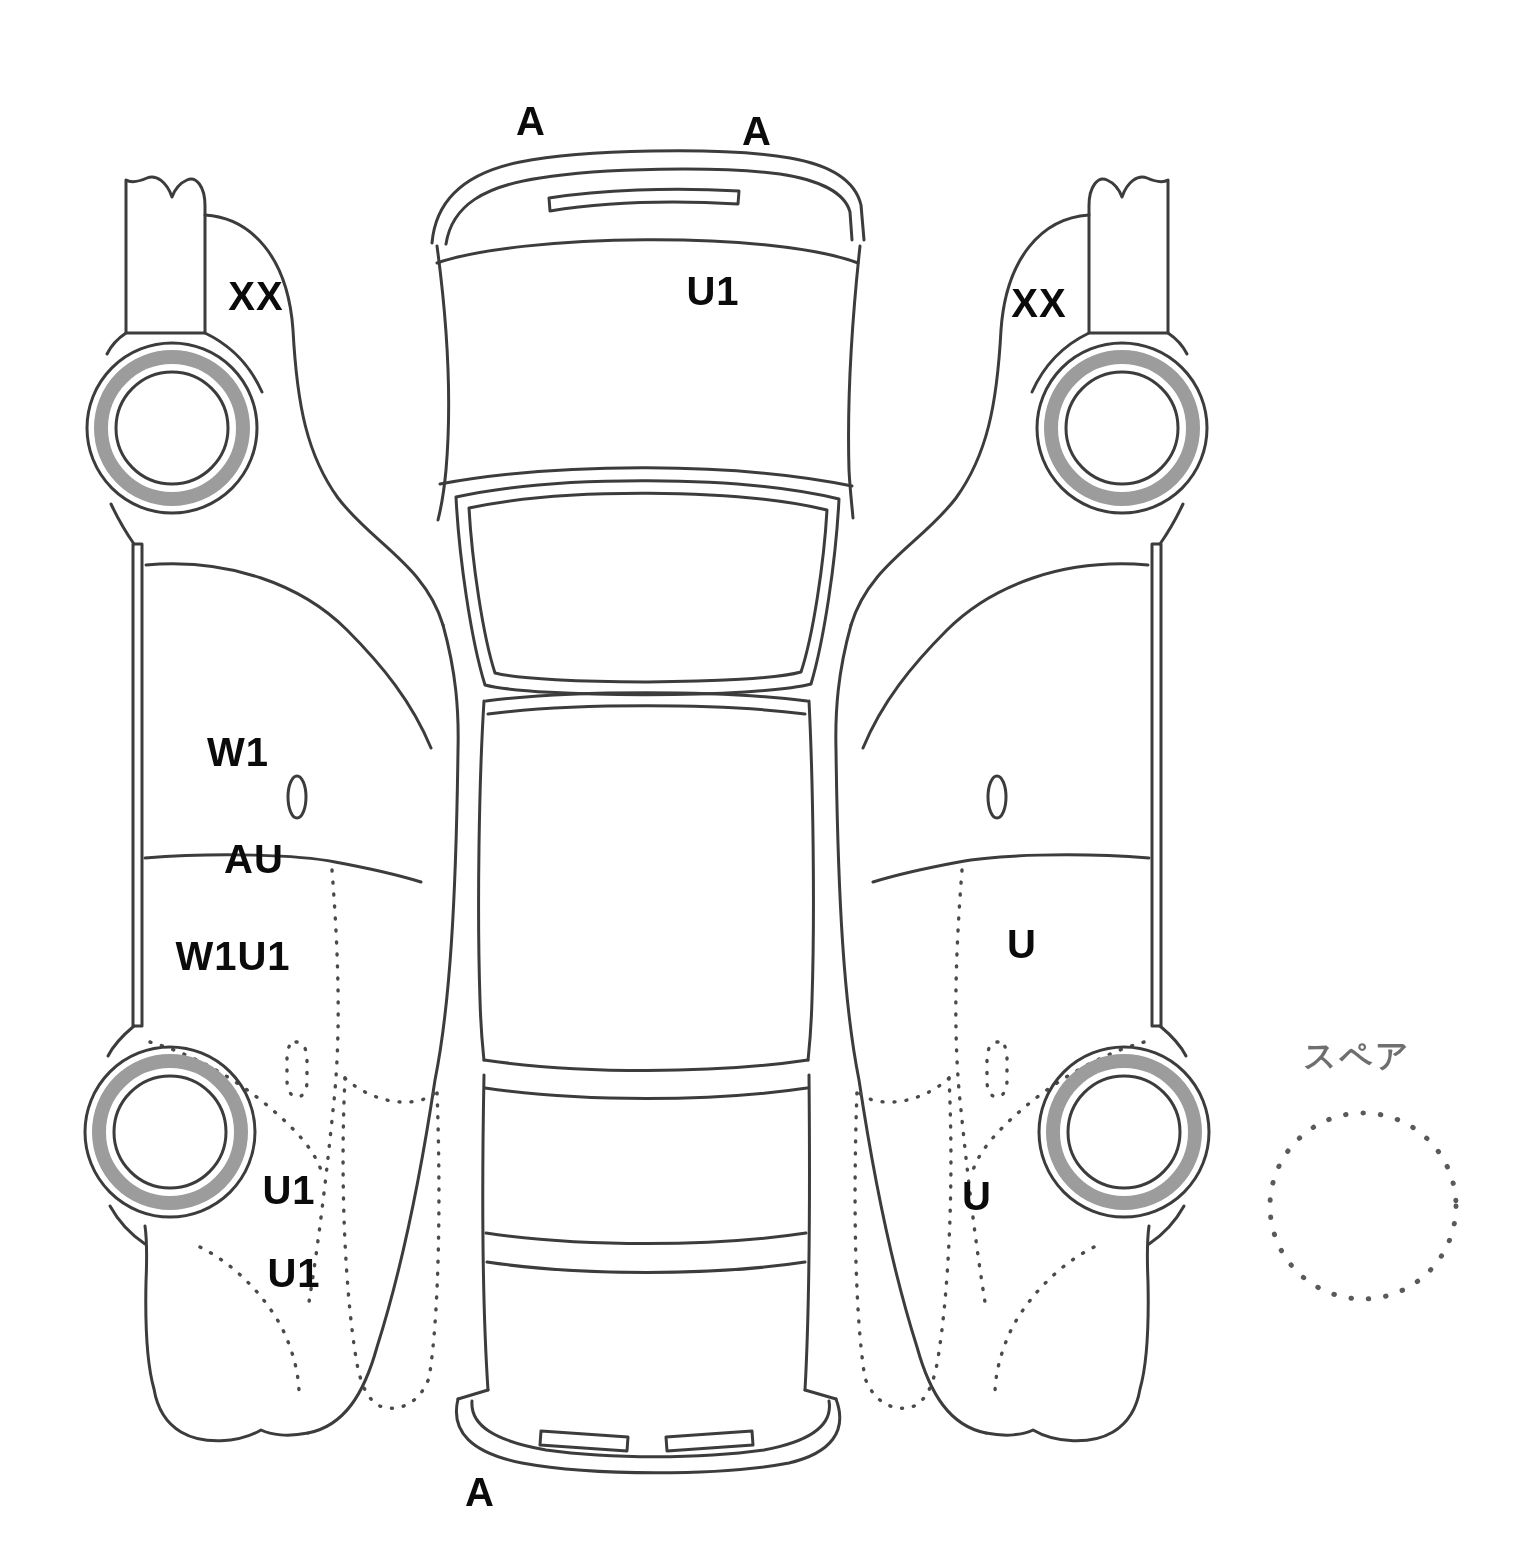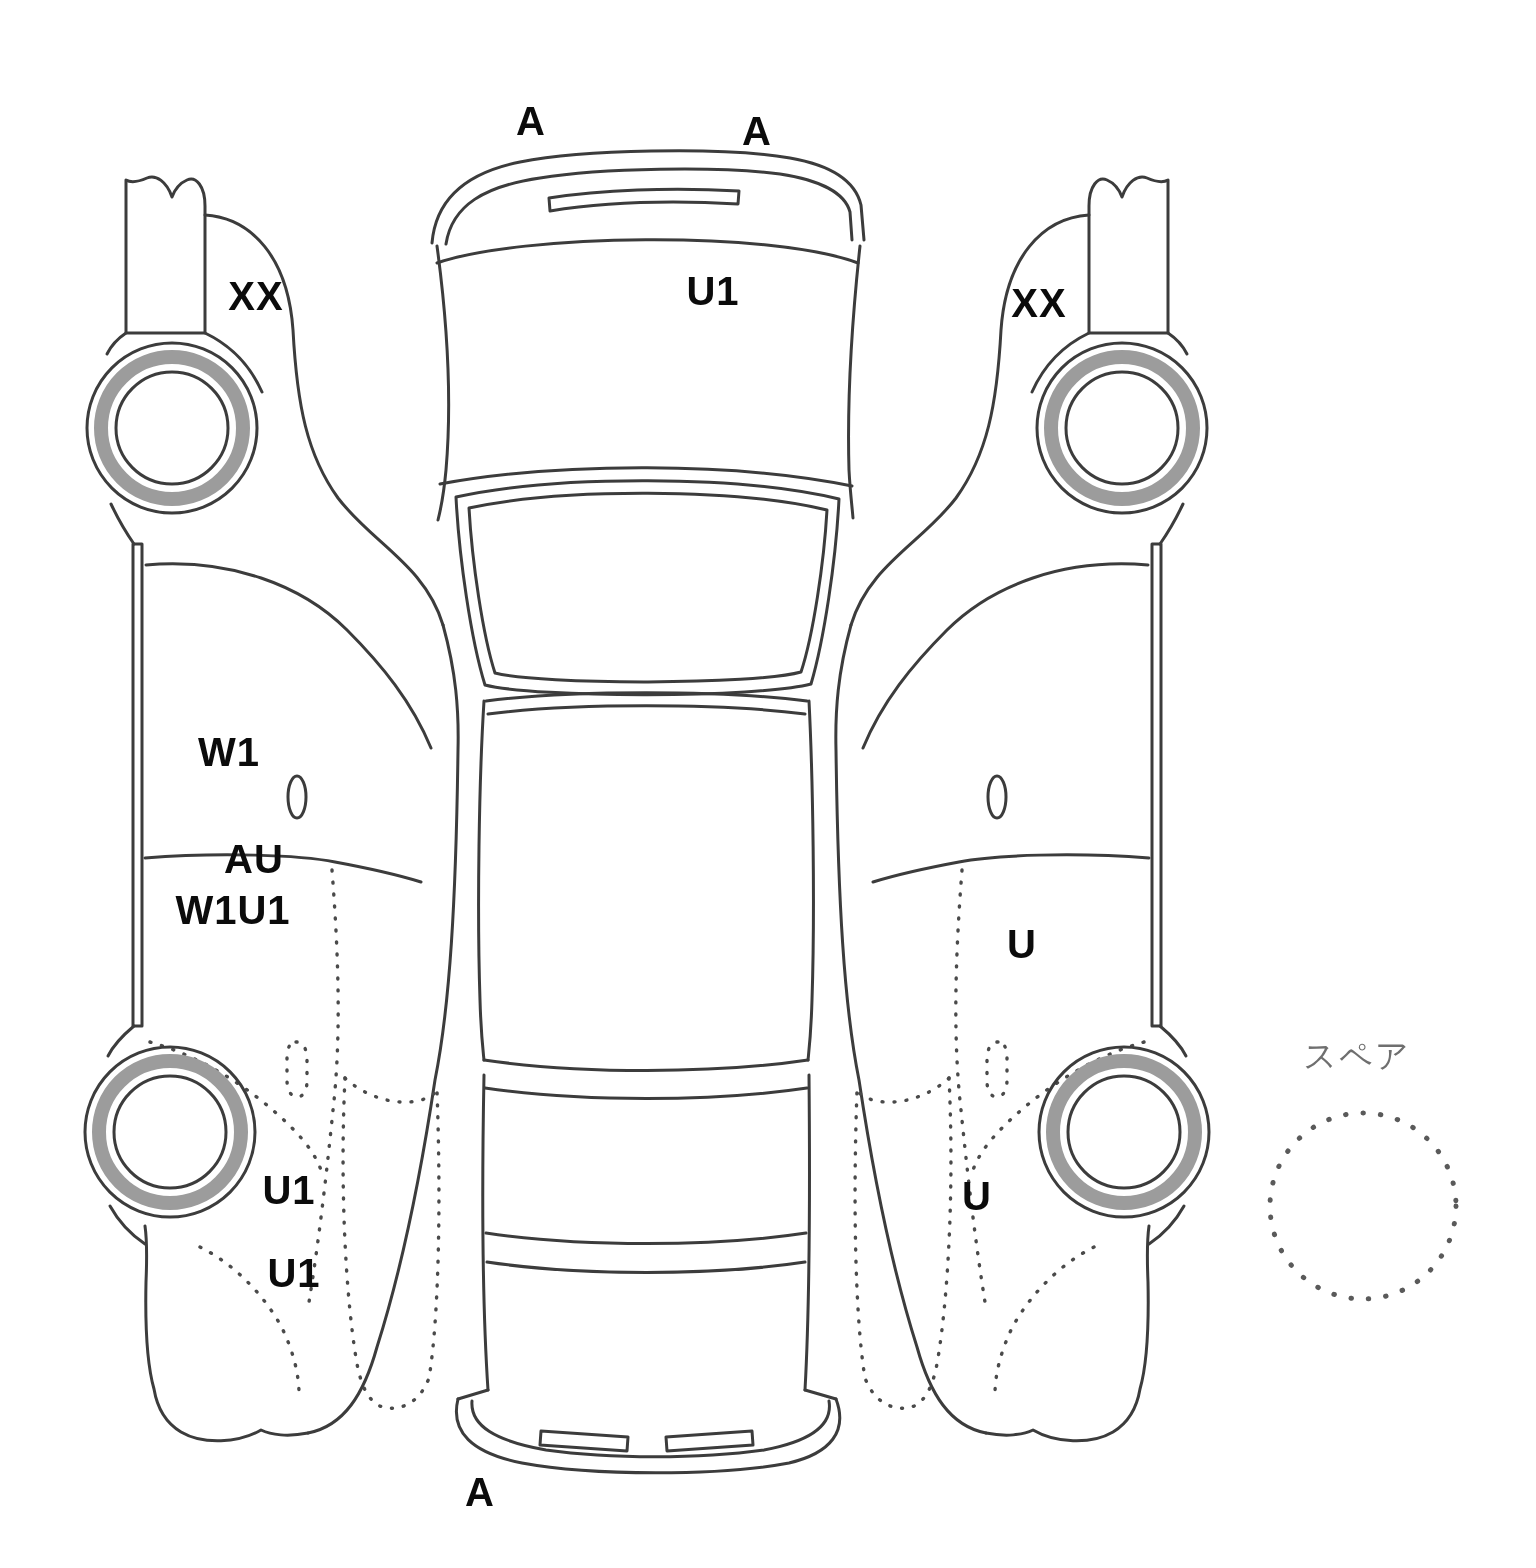--- a/index.html
+++ b/index.html
@@ -14,21 +14,21 @@
   }
   svg .fillw{fill:#ffffff;}
   svg .dot{stroke:#4a4a4a;stroke-width:3.4;stroke-dasharray:1 11;stroke-linecap:round;}
   svg .gray-ring{stroke:#9c9c9c;stroke-width:14;}
   svg .spare-dots{stroke:#5a5a5a;stroke-width:5;stroke-dasharray:0.5 17;stroke-linecap:round;}
   .label{
     position:absolute;transform:translate(-50%,-50%);
     font-size:40px;font-weight:600;color:#0b0b0b;
     letter-spacing:1px;white-space:nowrap;
   }
-  .label.gray{color:#6f6f6f;font-size:33px;font-weight:400;letter-spacing:2px;}
+  .label.gray{color:#6f6f6f;font-size:33px;font-weight:700;letter-spacing:2px;}
 </style>
 </head>
 <body>
 
 <div class="stage">
 
   <svg width="1536" height="1568" viewBox="0 0 1536 1568">
 
     <defs>
       <g id="side-geom">
@@ -120,23 +120,23 @@
     <g>
       <circle class="spare-dots" cx="1363" cy="1206" r="93"></circle>
     </g>
   </svg>
 
   <div class="label" style="left:531px;top:121px">A</div>
   <div class="label" style="left:757px;top:131px">A</div>
   <div class="label" style="left:713px;top:291px">U1</div>
   <div class="label" style="left:256px;top:296px">XX</div>
   <div class="label" style="left:1039px;top:303px">XX</div>
-  <div class="label" style="left:229px;top:752px">W1</div>
+  <div class="label" style="left:238px;top:752px">W1</div>
   <div class="label" style="left:254px;top:859px">AU</div>
-  <div class="label" style="left:233px;top:910px">W1U1</div>
+  <div class="label" style="left:233px;top:956px">W1U1</div>
   <div class="label" style="left:1022px;top:944px">U</div>
   <div class="label" style="left:289px;top:1190px">U1</div>
   <div class="label" style="left:977px;top:1196px">U</div>
   <div class="label" style="left:294px;top:1273px">U1</div>
   <div class="label" style="left:480px;top:1492px">A</div>
   <div class="label gray" style="left:1357px;top:1056px">スペア</div>
 
 </div>
 
 </body></html>

